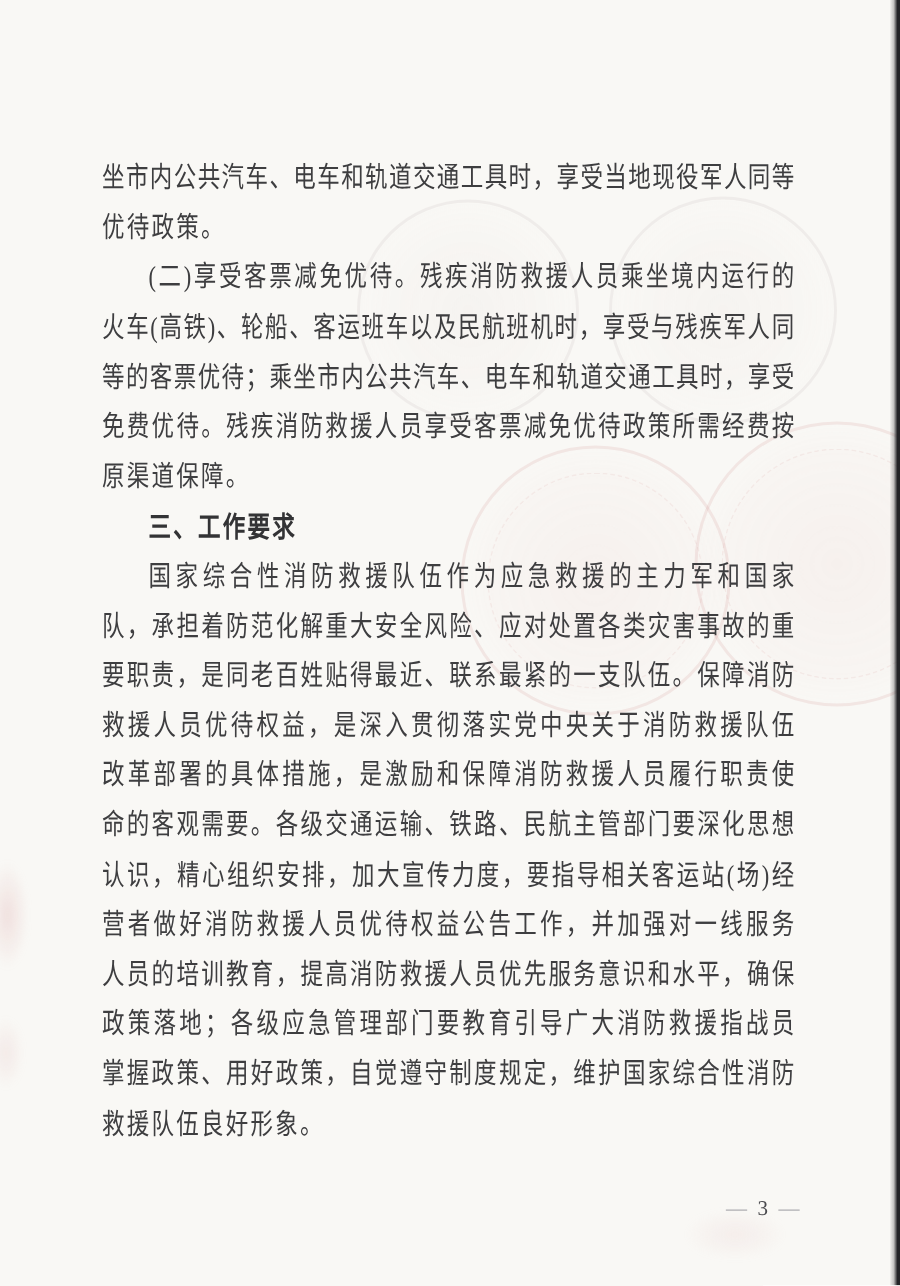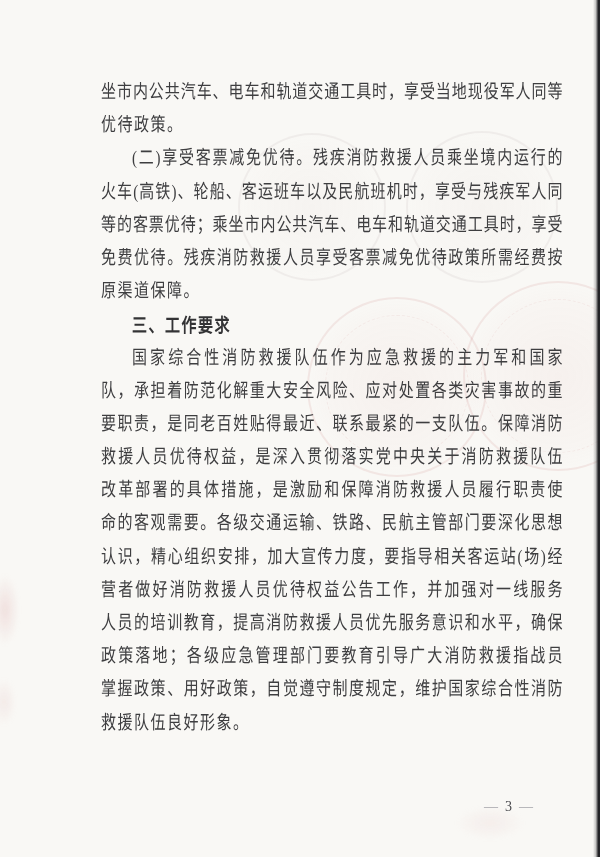--- a/index.html
+++ b/index.html
@@ -37,23 +37,22 @@
   .smudge{position:absolute;pointer-events:none;filter:blur(2px);}
   .smudge.s1{left:-9px;top:574px;width:28px;height:72px;
     background:radial-gradient(ellipse, rgba(221,170,170,0.30), transparent 70%);}
   .smudge.s2{left:-8px;top:678px;width:24px;height:48px;
     background:radial-gradient(ellipse, rgba(221,170,170,0.18), transparent 70%);}
   .smudge.s3{left:455px;top:806px;width:70px;height:34px;
     background:radial-gradient(ellipse, rgba(228,190,190,0.18), transparent 70%);}
 
   
   .doc-body{
-    position:absolute;left:68px;top:76px;width:462px;
+    position:absolute;left:68px;top:104px;width:462px;
     color:var(--ink,#3e3e40);
-    margin-left:33px;
   }
   .line{
     width:100%;box-sizing:border-box;
     height:33.2px;line-height:33.2px;
     font-size:15px;letter-spacing:0.5px;
     text-align:justify;text-align-last:justify;
     transform:scaleY(1.28);transform-origin:0 50%;
     white-space:nowrap;
   }
   .line.last{text-align-last:left;letter-spacing:1.5px;}

